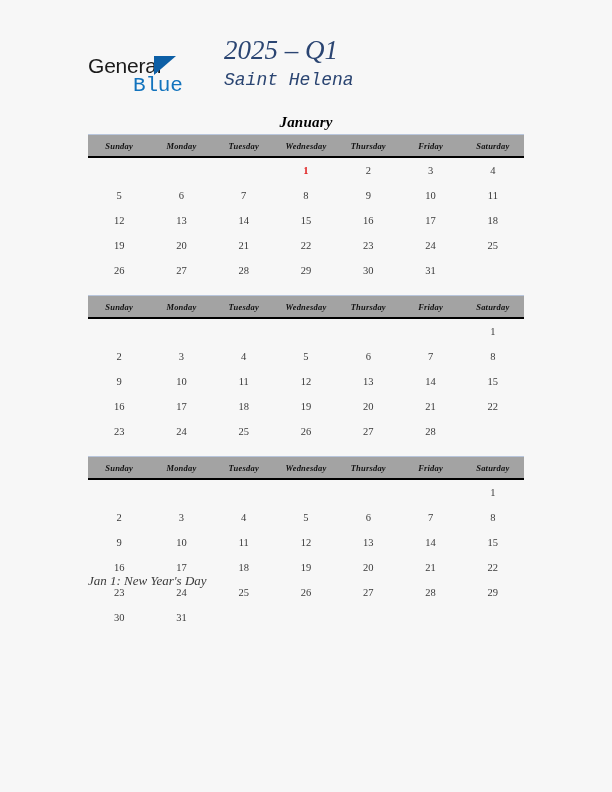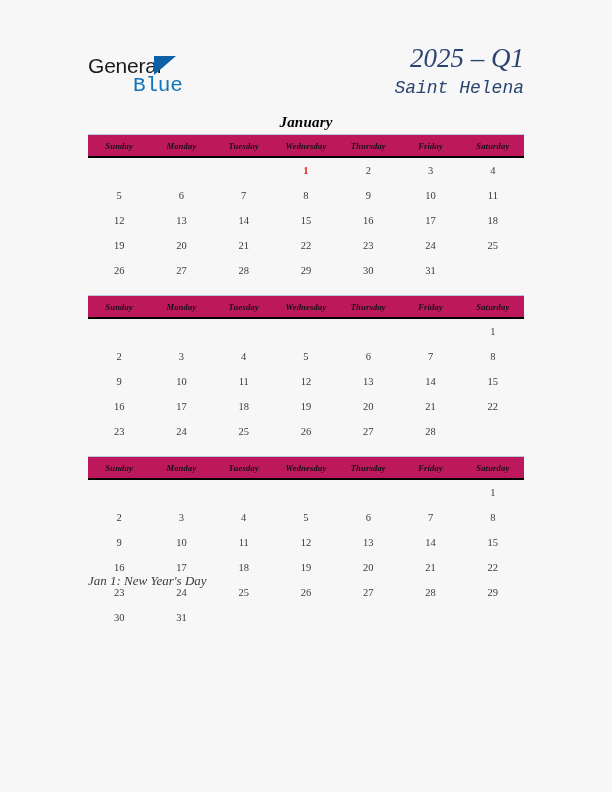--- a/index.html
+++ b/index.html
@@ -65,22 +65,22 @@
     top: 1px;
     width: 0;
     height: 0;
     border-top: 19px solid #0d5fa6;
     border-right: 22px solid transparent;
   }
 
   .title-block {
     position: absolute;
     right: 88px;
-    top: 42px;
-    text-align: right;
+    top: 34px;
+    text-align: left;
     width: 300px;
   }
   .title-main {
     font-family: "Liberation Serif", serif;
     font-style: italic;
     font-size: 27px;
     color: #2b4572;
     line-height: 32px;
     white-space: nowrap;
   }
@@ -118,21 +118,21 @@
     letter-spacing: 0.2px;
   }
 
   table.cal {
     width: 436px;
     border-collapse: collapse;
     table-layout: fixed;
   }
 
   table.cal thead tr {
-    background: #be185d;
+    background: #a3a3a3;
   }
 
   table.cal th {
     font-family: "Liberation Serif", serif;
     font-style: italic;
     font-weight: bold;
     font-size: 8.5px;
     color: #111111;
     height: 19px;
     text-align: center;

